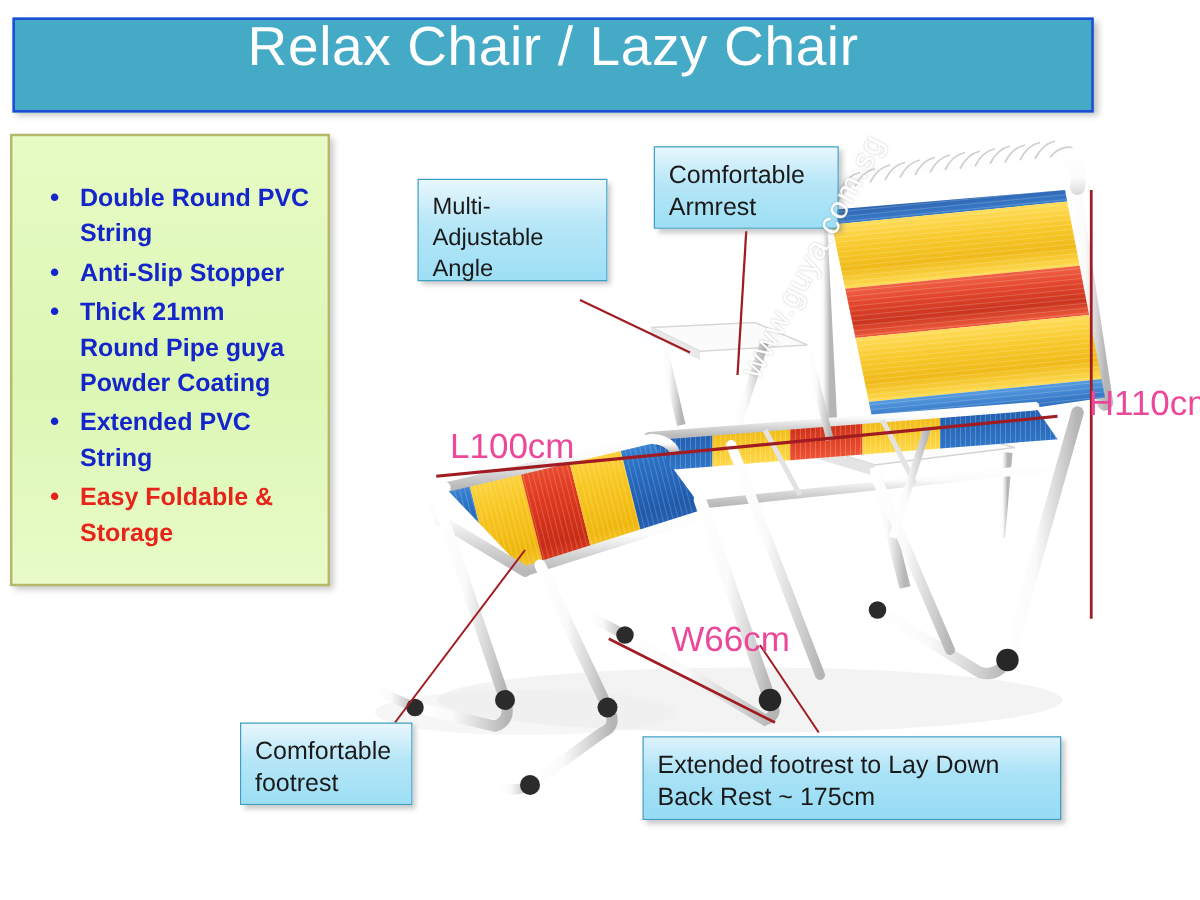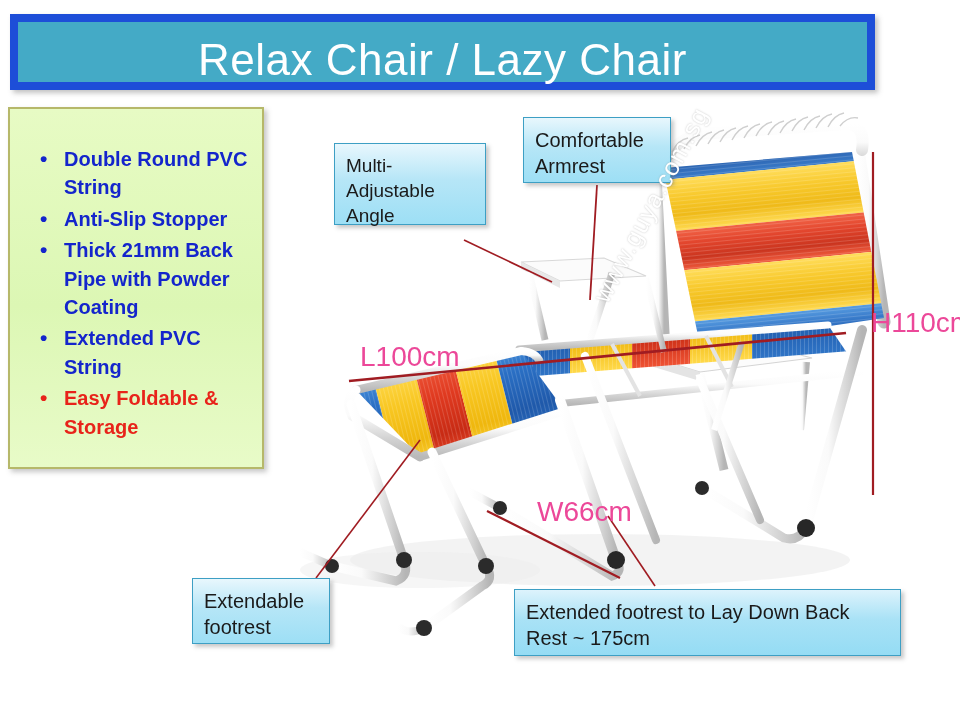--- a/index.html
+++ b/index.html
@@ -17,25 +17,25 @@
   }
 
   
   #title-banner {
     position: absolute;
     left: 10px;
     top: 14px;
     width: 865px;
     height: 76px;
     background: #44aac6;
-    border: 8px solid #1d4ed8;
+    border: 2px solid #1d4ed8;
     box-sizing: border-box;
     box-shadow: 3px 3px 5px rgba(120,120,120,0.45);
     display: flex;
-    align-items: flex-end;
+    align-items: flex-start;
     justify-content: center;
   }
   #title-text {
     color: #ffffff;
     font-size: 44px;
     font-weight: 400;
     letter-spacing: 0.5px;
     line-height: 1;
     white-space: nowrap;
   }
@@ -94,21 +94,21 @@
   }
   #callout-armrest {
     left: 523px; top: 117px; width: 148px; height: 66px;
     font-size: 20px;
   }
   #callout-footrest {
     left: 192px; top: 578px; width: 138px; height: 66px;
     font-size: 20px;
   }
   #callout-extended {
-    left: 514px; top: 589px; width: 387px; height: 67px;
+    left: 514px; top: 589px; width: 335px; height: 67px;
     font-size: 20px;
     background: linear-gradient(180deg,#ddf3fc 0%, #a9e2f6 45%, #95dcf4 100%);
   }
 
   
   .dim-label {
     position: absolute;
     color: #ec4899;
     font-size: 28px;
     white-space: nowrap;
@@ -315,31 +315,31 @@
   </svg>
 
   <div id="title-banner">
     <span id="title-text">Relax Chair / Lazy Chair</span>
   </div>
 
   <div id="features-box">
     <ul id="features-list">
       <li class="feat-blue">Double Round PVC String</li>
       <li class="feat-blue">Anti-Slip Stopper</li>
-      <li class="feat-blue">Thick 21mm Back Pipe with Powder Coating</li>
+      <li class="feat-blue">Thick 21mm Round Pipe guya Powder Coating</li>
       <li class="feat-blue">Extended PVC String</li>
       <li class="feat-red">Easy Foldable &amp; Storage</li>
     </ul>
   </div>
 
   <div class="callout" id="callout-armrest">Comfortable Armrest</div>
 
   <div class="callout" id="callout-angle">Multi-Adjustable Angle</div>
 
-  <div class="callout" id="callout-footrest">Extendable footrest</div>
+  <div class="callout" id="callout-footrest">Comfortable footrest</div>
 
   <div class="callout" id="callout-extended">Extended footrest to Lay Down Back Rest ~ 175cm</div>
 
   <div class="dim-label" id="dim-l100">L100cm</div>
   <div class="dim-label" id="dim-w66">W66cm</div>
   <div class="dim-label" id="dim-h110">H110cm</div>
 
   <div id="watermark">www.guya.com.sg</div>
 
 </div>

